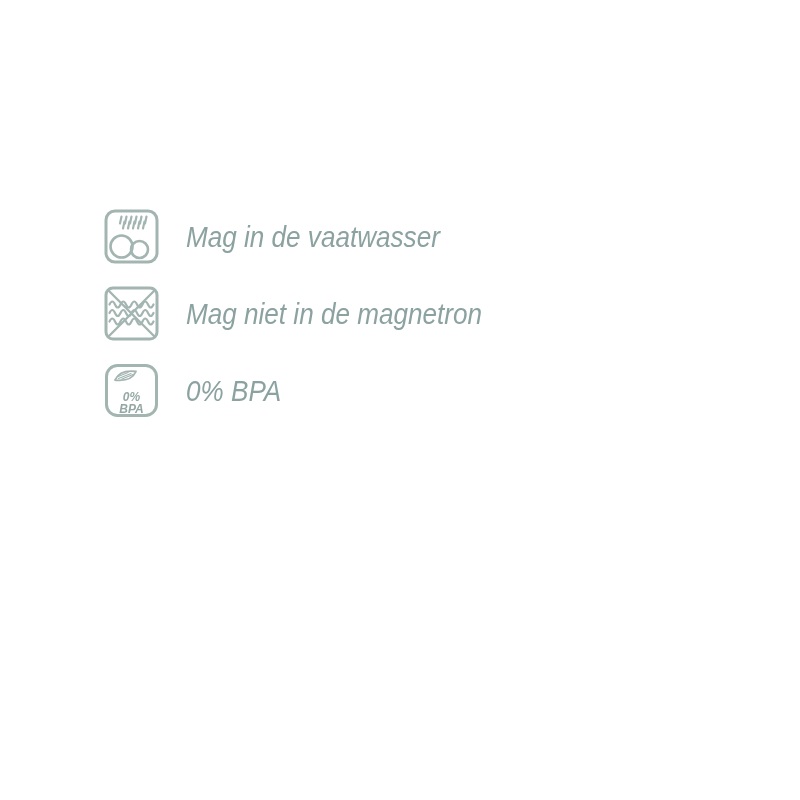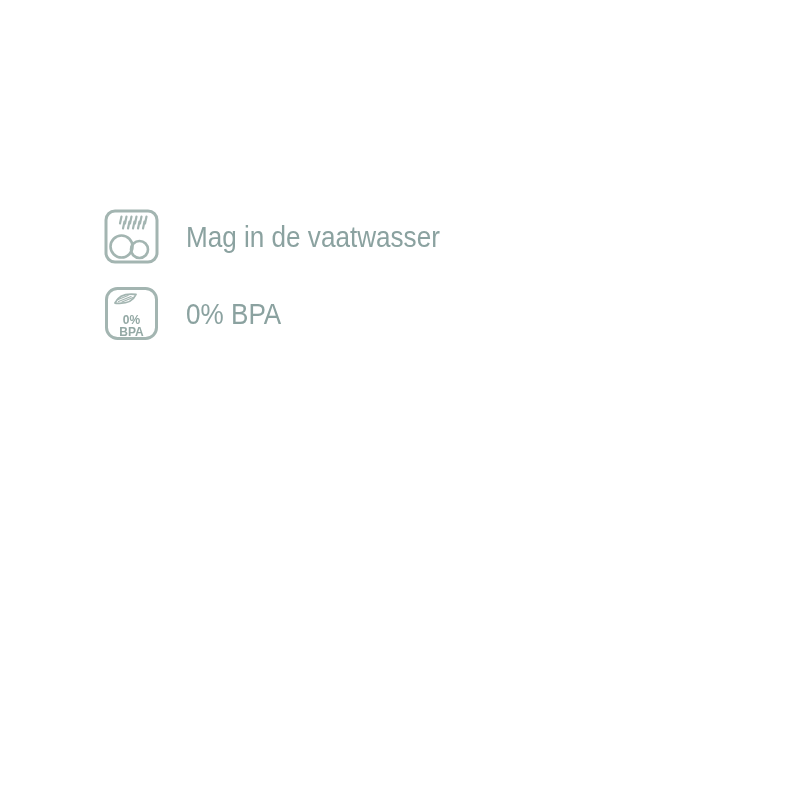--- a/index.html
+++ b/index.html
@@ -7,20 +7,21 @@
     padding: 0;
     background: #ffffff;
   }
   .canvas {
     position: relative;
     width: 800px;
     height: 560px;
     background: #ffffff;
     overflow: hidden;
     font-family: "Liberation Sans", sans-serif;
+    font-style: italic;
   }
   .feature-list {
     position: absolute;
     left: 104px;
     top: 209px;
     display: flex;
     flex-direction: column;
     gap: 22px;
   }
   .feature-row {
@@ -60,20 +61,30 @@
         <rect x="2" y="2" width="51" height="51" rx="9" stroke-width="3"></rect>
         <path stroke-width="2.2" d="M17.5,7.5 L16,14.5 M22.5,7.5 L21,14.5 M27.5,7.5 L26,14.5 M32.5,7.5 L31,14.5 M37.5,7.5 L36,14.5 M42.5,7.5 L41,14.5
                                      M20.5,12.5 L19,19.5 M25.5,12.5 L24,19.5 M30.5,12.5 L29,19.5 M35.5,12.5 L34,19.5 M40.5,12.5 L39,19.5"></path>
         <circle cx="17.5" cy="37.5" r="11" stroke-width="2.6"></circle>
         <circle cx="35.5" cy="40.5" r="8.5" stroke-width="2.6"></circle>
       </svg>
       <span class="feature-label">Mag in de vaatwasser</span>
     </div>
 
 
+    <div class="feature-row">
+      <svg class="feature-icon" viewBox="0 0 55 55" fill="none" stroke="#a3b5b1" stroke-linecap="round" stroke-linejoin="round">
+        <rect x="2" y="2" width="51" height="51" rx="7" stroke-width="3"></rect>
+        <path stroke-width="2.3" d="M4.5,4.5 L50.5,50.5 M50.5,4.5 L4.5,50.5"></path>
+        <path stroke-width="2.2" d="M5.5,18.5 q2.75,-6 5.5,0 t5.5,0 t5.5,0 t5.5,0 t5.5,0 t5.5,0 t5.5,0 t5.5,0"></path>
+        <path stroke-width="2.2" d="M5.5,27 q2.75,-6 5.5,0 t5.5,0 t5.5,0 t5.5,0 t5.5,0 t5.5,0 t5.5,0 t5.5,0"></path>
+        <path stroke-width="2.2" d="M5.5,35.5 q2.75,-6 5.5,0 t5.5,0 t5.5,0 t5.5,0 t5.5,0 t5.5,0 t5.5,0 t5.5,0"></path>
+      </svg>
+      <span class="feature-label">Mag niet in de magnetron</span>
+    </div>
 
 
     <div class="feature-row">
       <svg class="feature-icon" viewBox="0 0 55 55" fill="none" stroke="#a3b5b1" stroke-linecap="round" stroke-linejoin="round">
         <rect x="2.5" y="2.5" width="50" height="50" rx="11" stroke-width="3"></rect>
         <path stroke-width="1.8" d="M11,17 Q16,6.5 32,8.5 Q27.5,18.5 12.5,17.3 Z"></path>
         <path stroke-width="1.3" d="M14.5,15.5 L27,10.5 M18,16 L29,11.5 M13,14 L24,9.5"></path>
         <text class="bpa-text" x="27.5" y="37.5" font-size="12" text-anchor="middle" fill="#93a8a4" stroke="none">0%</text>
         <text class="bpa-text" x="27.5" y="49.5" font-size="12" text-anchor="middle" fill="#93a8a4" stroke="none">BPA</text>
       </svg>

